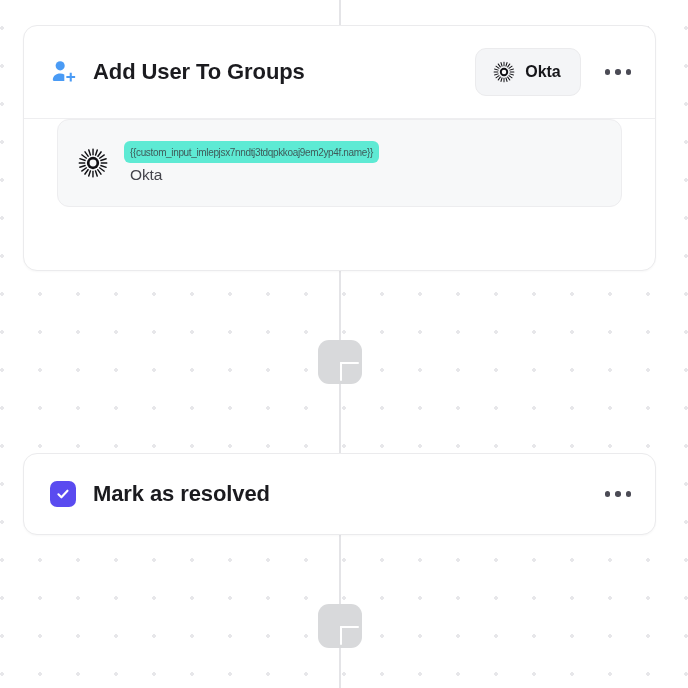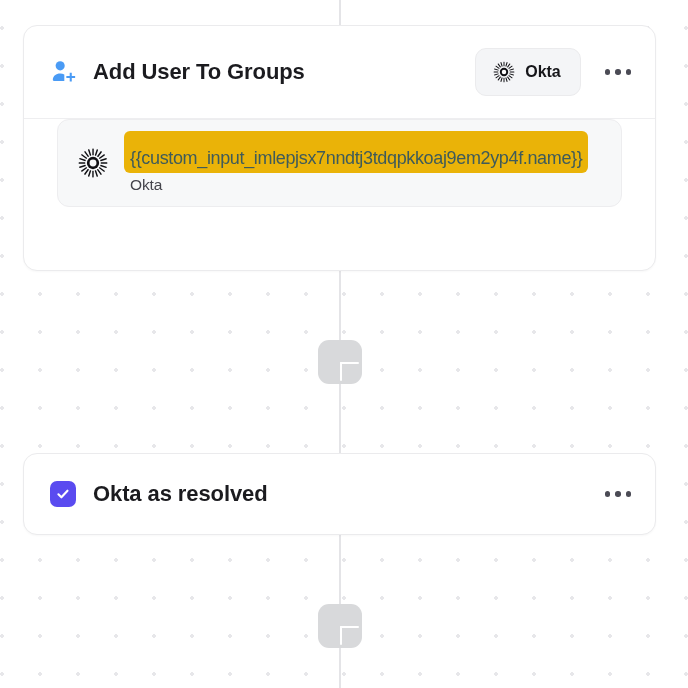--- a/index.html
+++ b/index.html
@@ -160,25 +160,25 @@
     margin-left: 14px;
     display: flex;
     flex-direction: column;
     gap: 2px;
     min-width: 0;
   }
 
   .token {
     display: inline-block;
     align-self: flex-start;
-    background: #eab308;
+    background: #5eead4;
     color: #3f5b5a;
     border-radius: 6px;
-    padding: 17px 6px 4px 6px;
-    font-size: 18px;
+    padding: 6px 6px 4px 6px;
+    font-size: 10px;
     letter-spacing: -0.35px;
     white-space: nowrap;
     line-height: 1.15;
   }
 
   .field-label {
     font-size: 15.5px;
     color: #44444c;
     letter-spacing: -0.1px;
     padding-left: 6px;
@@ -343,21 +343,21 @@
 
   <div class="card" id="card-mark-resolved">
     <div class="card-header no-divider">
 
       <span class="checkbox">
         <svg width="16" height="16" viewBox="0 0 16 16" aria-hidden="true">
           <path d="M3.4 8.3l3 3 6.1-6.6" fill="none" stroke="#ffffff" stroke-width="2.1" stroke-linecap="round" stroke-linejoin="round"></path>
         </svg>
       </span>
 
-      <span class="card-title">Okta as resolved</span>
+      <span class="card-title">Mark as resolved</span>
 
       <span class="spacer"></span>
 
       <div class="kebab">
         <i></i>
           <i></i>
           <i></i>
       </div>
     </div>
   </div>

